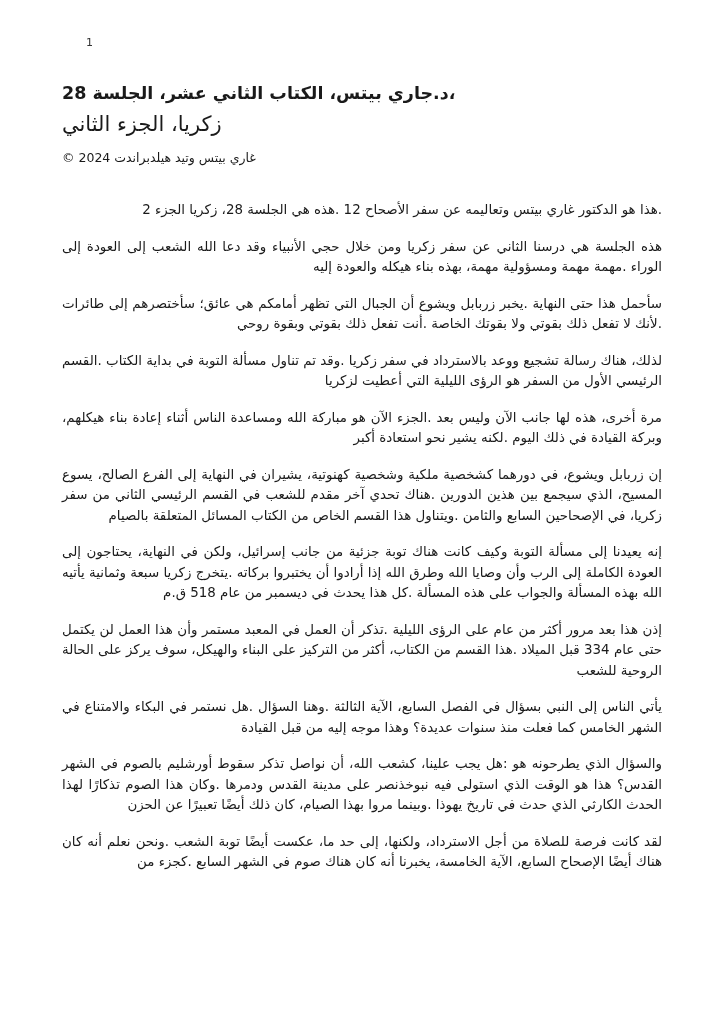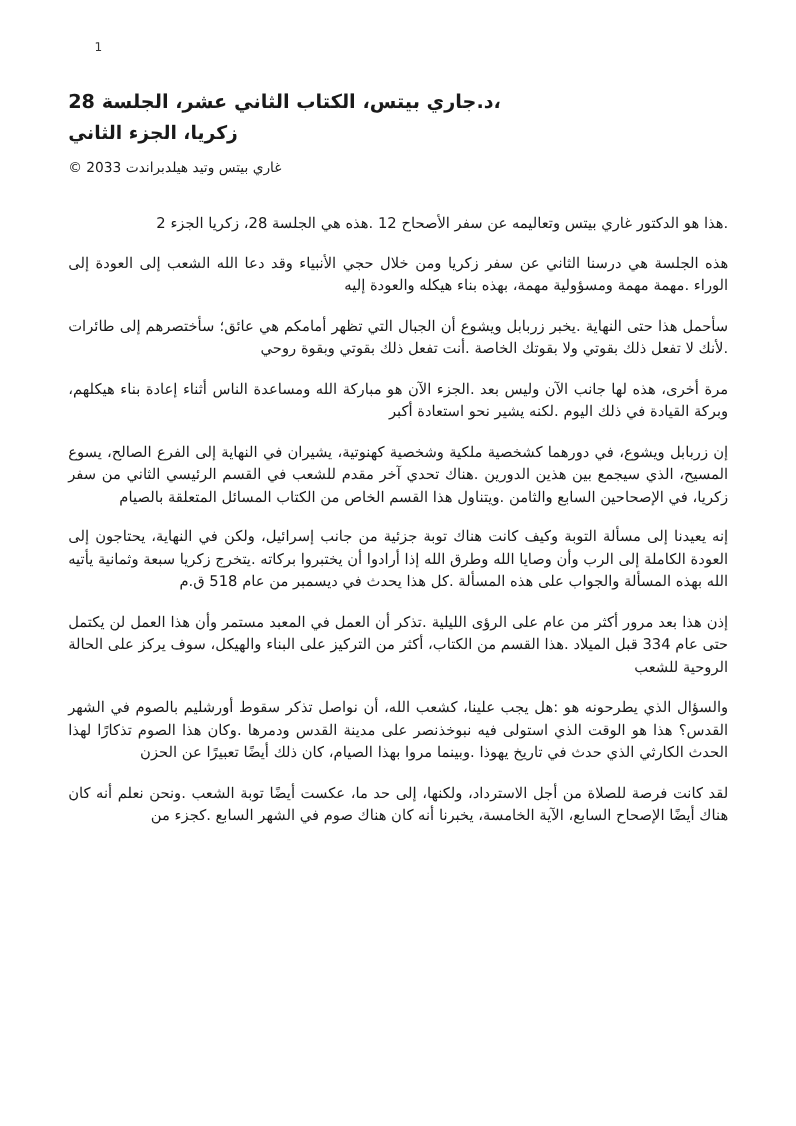--- a/index.html
+++ b/index.html
@@ -30,22 +30,22 @@
     text-align: left;
   }
   .title {
     margin: 0 62px;
     font-size: 17.5px;
     font-weight: bold;
     line-height: 1.55;
   }
   .subtitle {
     margin: 2px 62px 0;
-    font-size: 17px;
-    font-weight: bold;
+    font-size: 21px;
+    font-weight: normal;
     line-height: 1.5;
   }
   .copyright {
     margin: 8px 62px 0;
     font-size: 12.5px;
     line-height: 1.4;
   }
   .body {
     margin: 34px 62px 12px;
     font-size: 13.4px;
@@ -61,28 +61,30 @@
 </head>
 <body>
 
 <div class="page">
 
   <div class="page-number">1</div>
 
   <div class="header">
     <h1 class="title">،د.جاري بيتس، الكتاب الثاني عشر، الجلسة 28</h1>
     <h2 class="subtitle">زكريا، الجزء الثاني</h2>
-    <div class="copyright">غاري بيتس وتيد هيلدبراندت 2033 ©</div>
+    <div class="copyright">غاري بيتس وتيد هيلدبراندت 2024 ©</div>
   </div>
 
   <div class="body">
     <p>.هذا هو الدكتور غاري بيتس وتعاليمه عن سفر الأصحاح 12 .هذه هي الجلسة 28، زكريا الجزء 2</p>
     <p>هذه الجلسة هي درسنا الثاني عن سفر زكريا ومن خلال حجي الأنبياء وقد دعا الله الشعب إلى العودة إلى الوراء .مهمة مهمة ومسؤولية مهمة، بهذه بناء هيكله والعودة إليه</p>
     <p>سأحمل هذا حتى النهاية .يخبر زربابل ويشوع أن الجبال التي تظهر أمامكم هي عائق؛ سأختصرهم إلى طائرات .لأنك لا تفعل ذلك بقوتي ولا بقوتك الخاصة .أنت تفعل ذلك بقوتي وبقوة روحي</p>
+    <p>لذلك، هناك رسالة تشجيع ووعد بالاسترداد في سفر زكريا .وقد تم تناول مسألة التوبة في بداية الكتاب .القسم الرئيسي الأول من السفر هو الرؤى الليلية التي أعطيت لزكريا</p>
     <p>مرة أخرى، هذه لها جانب الآن وليس بعد .الجزء الآن هو مباركة الله ومساعدة الناس أثناء إعادة بناء هيكلهم، وبركة القيادة في ذلك اليوم .لكنه يشير نحو استعادة أكبر</p>
     <p>إن زربابل ويشوع، في دورهما كشخصية ملكية وشخصية كهنوتية، يشيران في النهاية إلى الفرع الصالح، يسوع المسيح، الذي سيجمع بين هذين الدورين .هناك تحدي آخر مقدم للشعب في القسم الرئيسي الثاني من سفر زكريا، في الإصحاحين السابع والثامن .ويتناول هذا القسم الخاص من الكتاب المسائل المتعلقة بالصيام</p>
     <p>إنه يعيدنا إلى مسألة التوبة وكيف كانت هناك توبة جزئية من جانب إسرائيل، ولكن في النهاية، يحتاجون إلى العودة الكاملة إلى الرب وأن وصايا الله وطرق الله إذا أرادوا أن يختبروا بركاته .يتخرج زكريا سبعة وثمانية يأتيه الله بهذه المسألة والجواب على هذه المسألة .كل هذا يحدث في ديسمبر من عام 518 ق.م</p>
     <p>إذن هذا بعد مرور أكثر من عام على الرؤى الليلية .تذكر أن العمل في المعبد مستمر وأن هذا العمل لن يكتمل حتى عام 334 قبل الميلاد .هذا القسم من الكتاب، أكثر من التركيز على البناء والهيكل، سوف يركز على الحالة الروحية للشعب</p>
+    <p>يأتي الناس إلى النبي بسؤال في الفصل السابع، الآية الثالثة .وهنا السؤال .هل نستمر في البكاء والامتناع في الشهر الخامس كما فعلت منذ سنوات عديدة؟ وهذا موجه إليه من قبل القيادة</p>
     <p>والسؤال الذي يطرحونه هو :هل يجب علينا، كشعب الله، أن نواصل تذكر سقوط أورشليم بالصوم في الشهر القدس؟ هذا هو الوقت الذي استولى فيه نبوخذنصر على مدينة القدس ودمرها .وكان هذا الصوم تذكارًا لهذا الحدث الكارثي الذي حدث في تاريخ يهوذا .وبينما مروا بهذا الصيام، كان ذلك أيضًا تعبيرًا عن الحزن</p>
     <p>لقد كانت فرصة للصلاة من أجل الاسترداد، ولكنها، إلى حد ما، عكست أيضًا توبة الشعب .ونحن نعلم أنه كان هناك أيضًا الإصحاح السابع، الآية الخامسة، يخبرنا أنه كان هناك صوم في الشهر السابع .كجزء من</p>
   </div>
 
 </div>
 
 </body></html>

